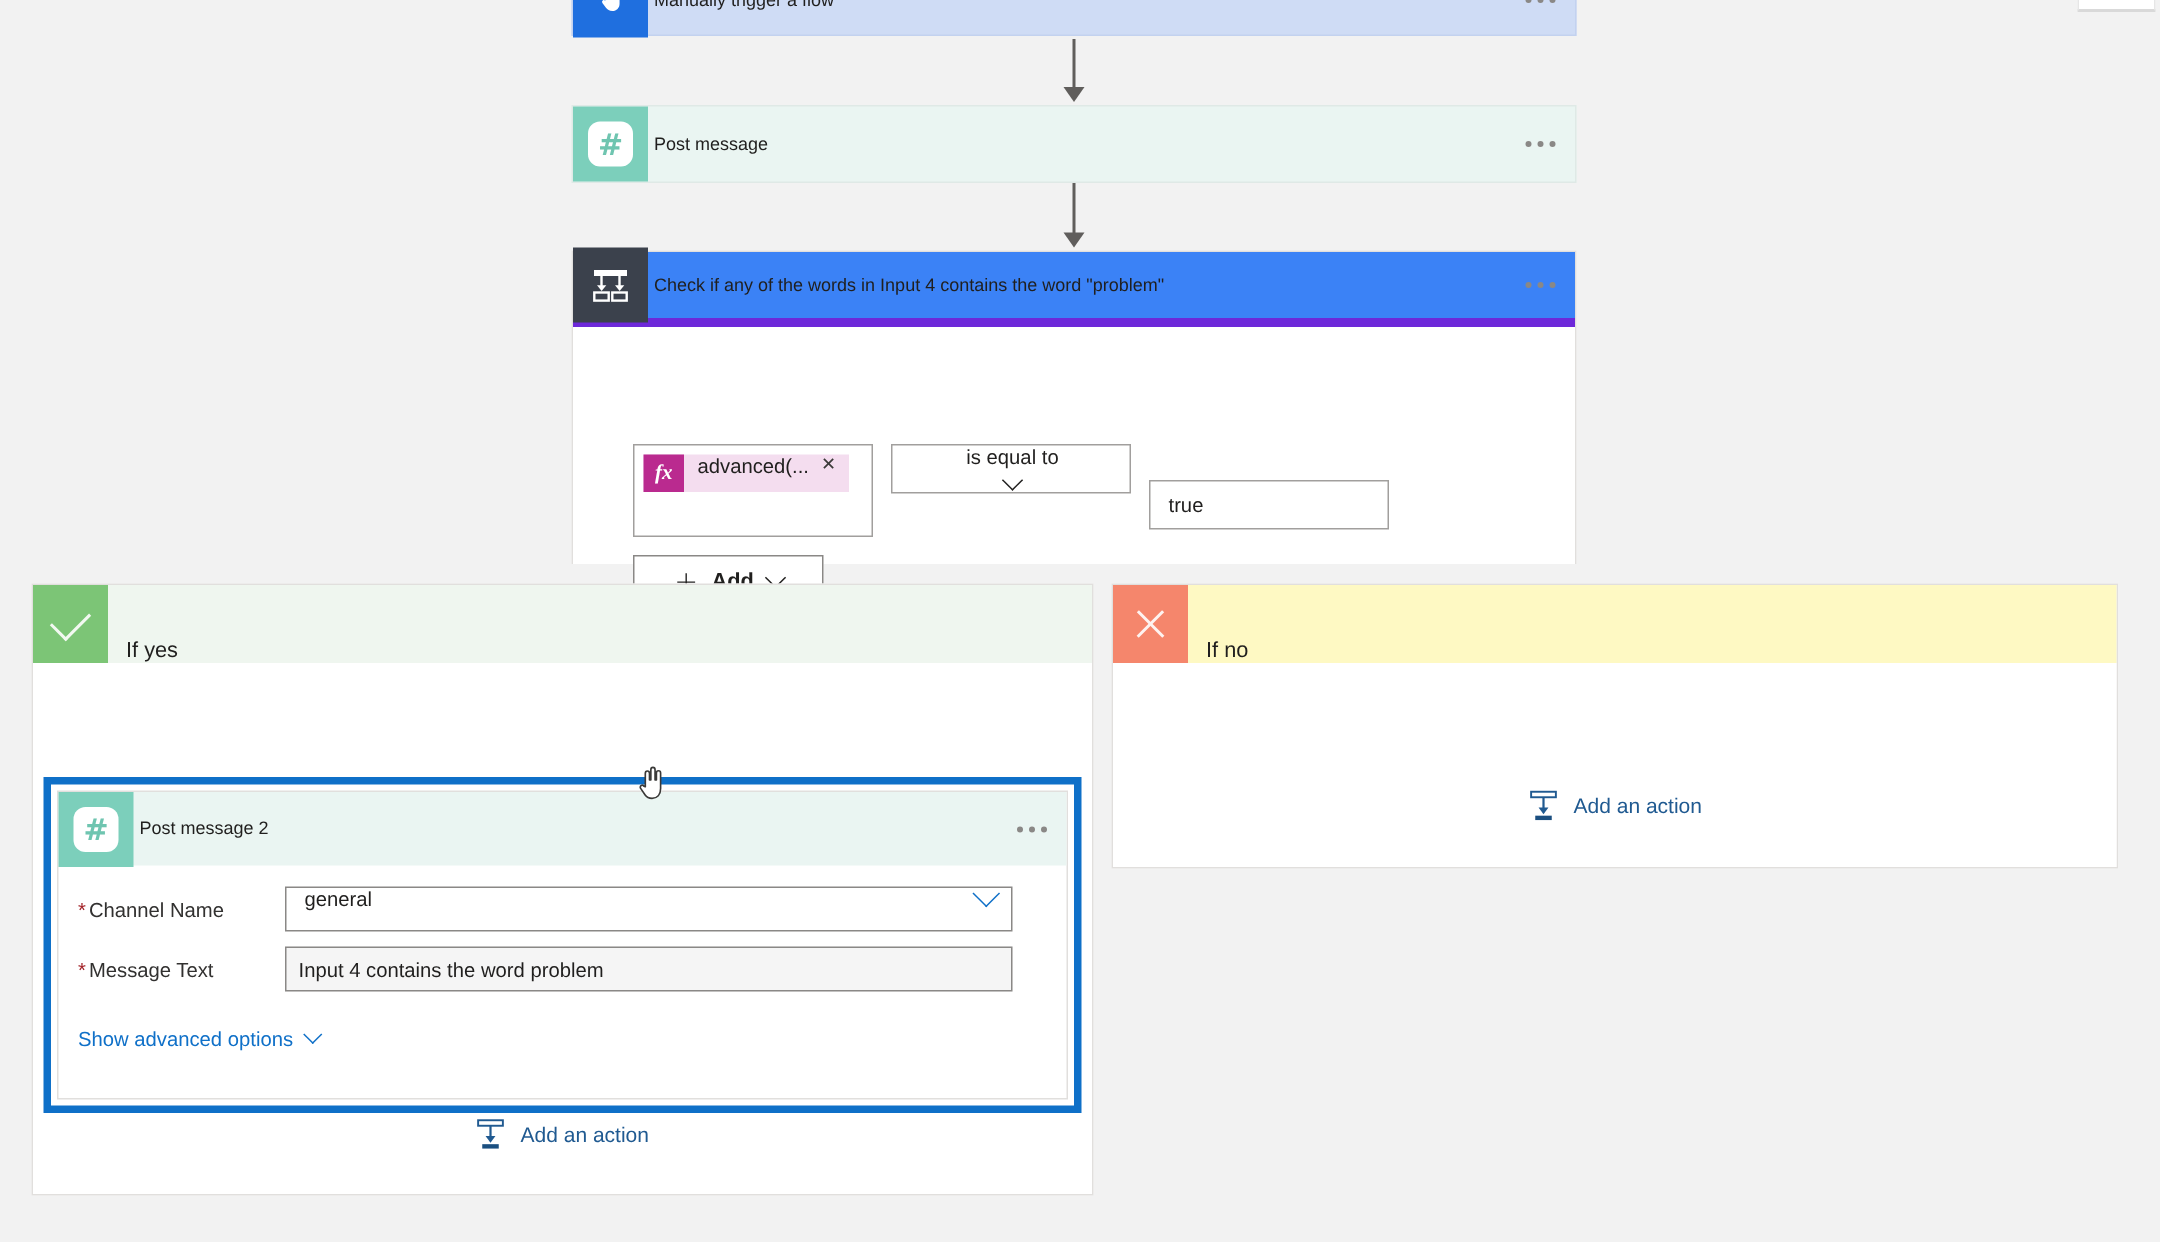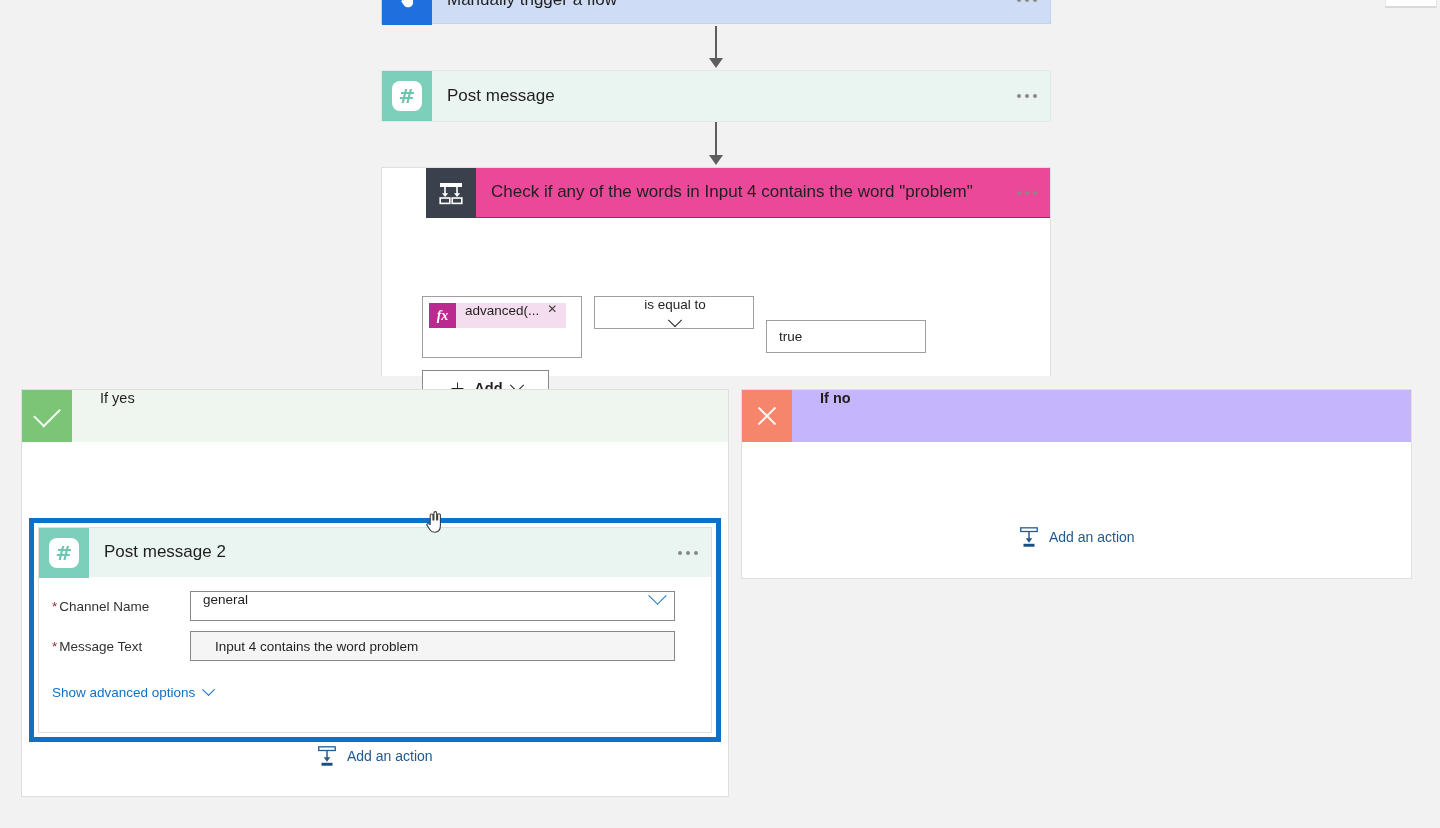--- a/index.html
+++ b/index.html
@@ -56,22 +56,22 @@
   .card-icon {
     width: 50px;
     height: 50px;
     flex: 0 0 50px;
     display: flex;
     align-items: center;
     justify-content: center;
   }
   .card-title {
     flex: 1 1 auto;
-    padding-left: 15px;
-    font-size: 17px;
+    padding-left: 4px;
+    font-size: 12px;
     color: #201f1e;
     line-height: 1.2;
     white-space: nowrap;
     overflow: hidden;
   }
   .ellipsis-btn {
     flex: 0 0 auto;
     width: 46px;
     height: 50px;
     display: flex;
@@ -133,23 +133,22 @@
   #condition-card {
     left: 381px;
     top: 167px;
     width: 670px;
     height: 209px;
     background: #ffffff;
     border-color: #e1dfdd;
   }
   #condition-card .card-header {
     height: 50px;
-    background: #ec4899;
-    border-bottom: 1px solid #6d28d9;
-    margin-left: 44px;
+    background: #3b82f6;
+    border-bottom: 6px solid #6d28d9;
   }
   #condition-card .card-icon { background: #3b414c; }
   .cond-glyph { display:block; }
 
   .condition-body {
     position: relative;
     height: 158px;
     background: #ffffff;
   }
 
@@ -293,23 +292,22 @@
   
   .branch {
     position: absolute;
     box-sizing: border-box;
     border: 1px solid #e1dfdd;
     background: #ffffff;
   }
   .branch-header {
     height: 52px;
     display: flex;
-    align-items: flex-start;
-    box-sizing: border-box;
-    gap: 16px;
+    align-items: flex-end;
+    box-sizing: border-box;
   }
   .branch-badge {
     width: 50px;
     height: 52px;
     flex: 0 0 50px;
     display: flex;
     align-items: center;
     justify-content: center;
   }
   .branch-label {
@@ -326,21 +324,21 @@
   }
   #branch-yes .branch-header { background: #eff6ef; }
   #branch-yes .branch-badge { background: #7cc576; }
 
   #branch-no {
     left: 741px;
     top: 389px;
     width: 671px;
     height: 190px;
   }
-  #branch-no .branch-header { background: #c4b5fd; font-weight: bold; }
+  #branch-no .branch-header { background: #fef9c3; }
   #branch-no .branch-badge { background: #f5866c; }
 
   .check-glyph {
     width: 22px; height: 13px;
     border-left: 2.2px solid #ffffff;
     border-bottom: 2.2px solid #ffffff;
     transform: rotate(-45deg) translate(2px,-2px);
     opacity: .9;
   }
   .x-glyph { width: 24px; height: 24px; position: relative; opacity: .9; }
@@ -418,21 +416,21 @@
   .field-dropdown .chev { color: #0f70c8; }
 
   .field-text {
     width: 485px;
     height: 30px;
     box-sizing: border-box;
     border: 1px solid #8a8886;
     background: #f5f5f5;
     display: flex;
     align-items: center;
-    padding: 0 24px;
+    padding: 0 8px;
     font-size: 13.5px;
     color: #201f1e;
   }
 
   .adv-link {
     display: inline-flex;
     align-items: center;
     gap: 9px;
     margin: 14px 0 0 13px;
     font-size: 13.5px;

